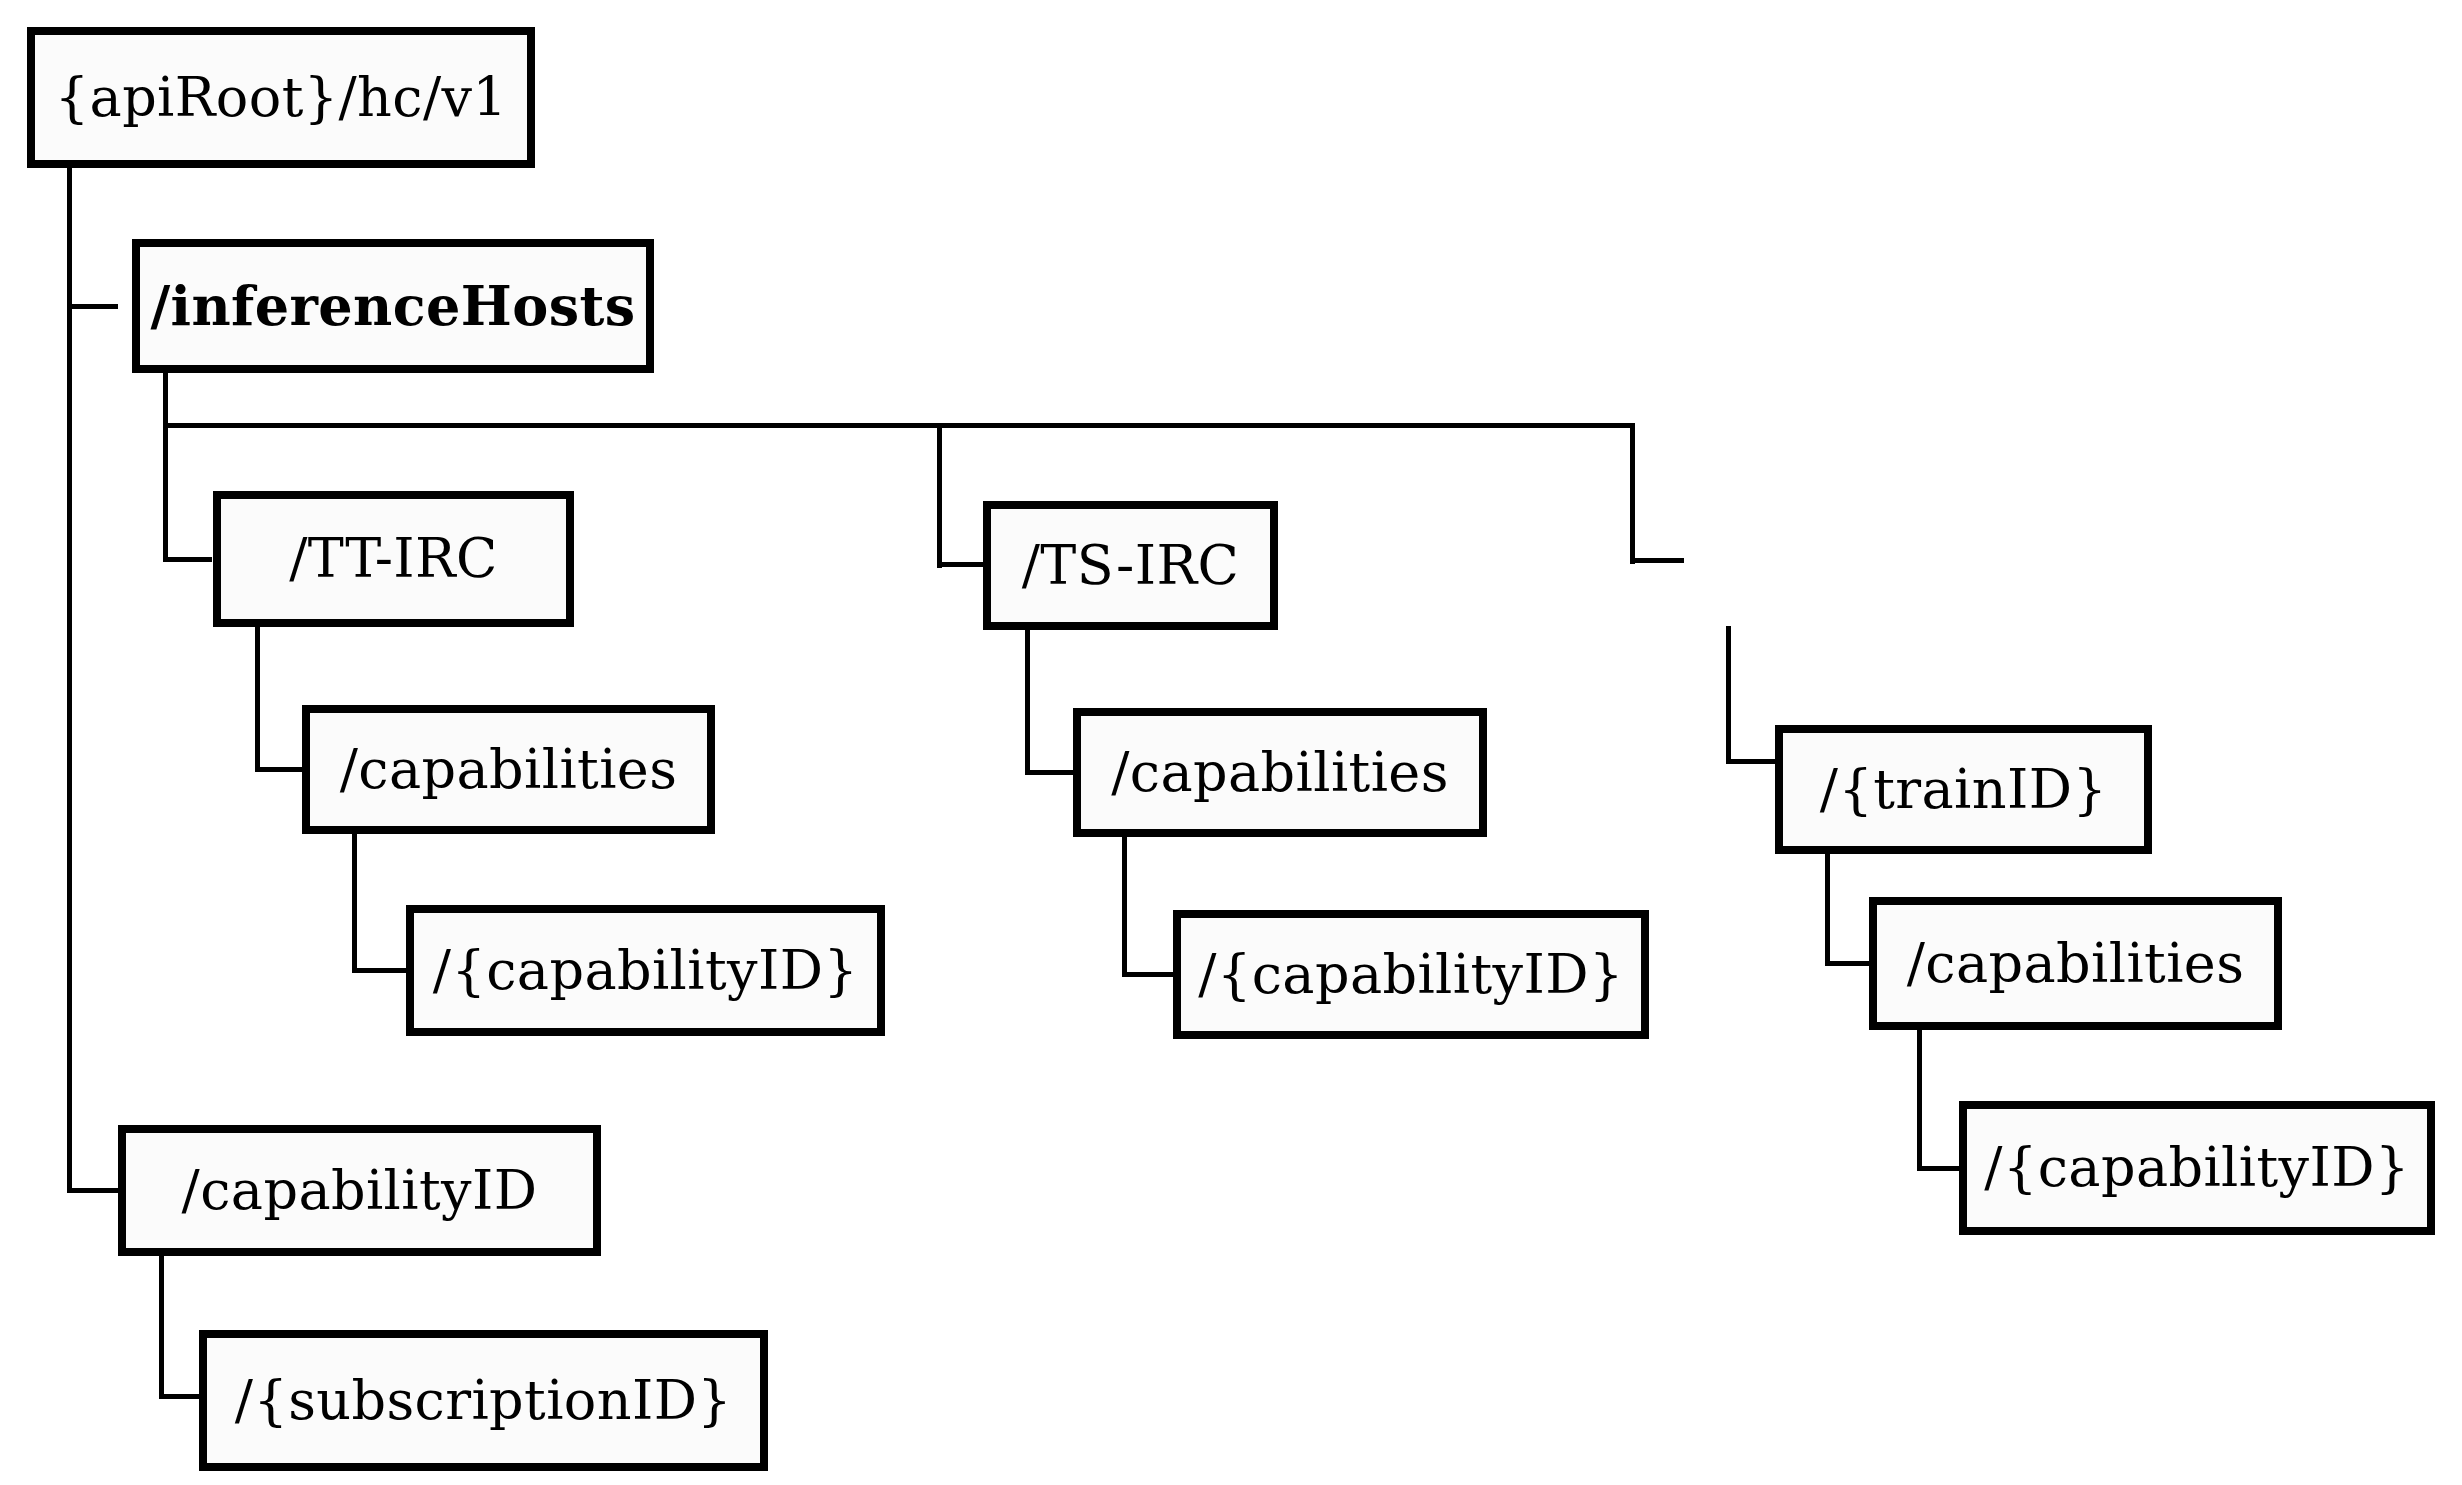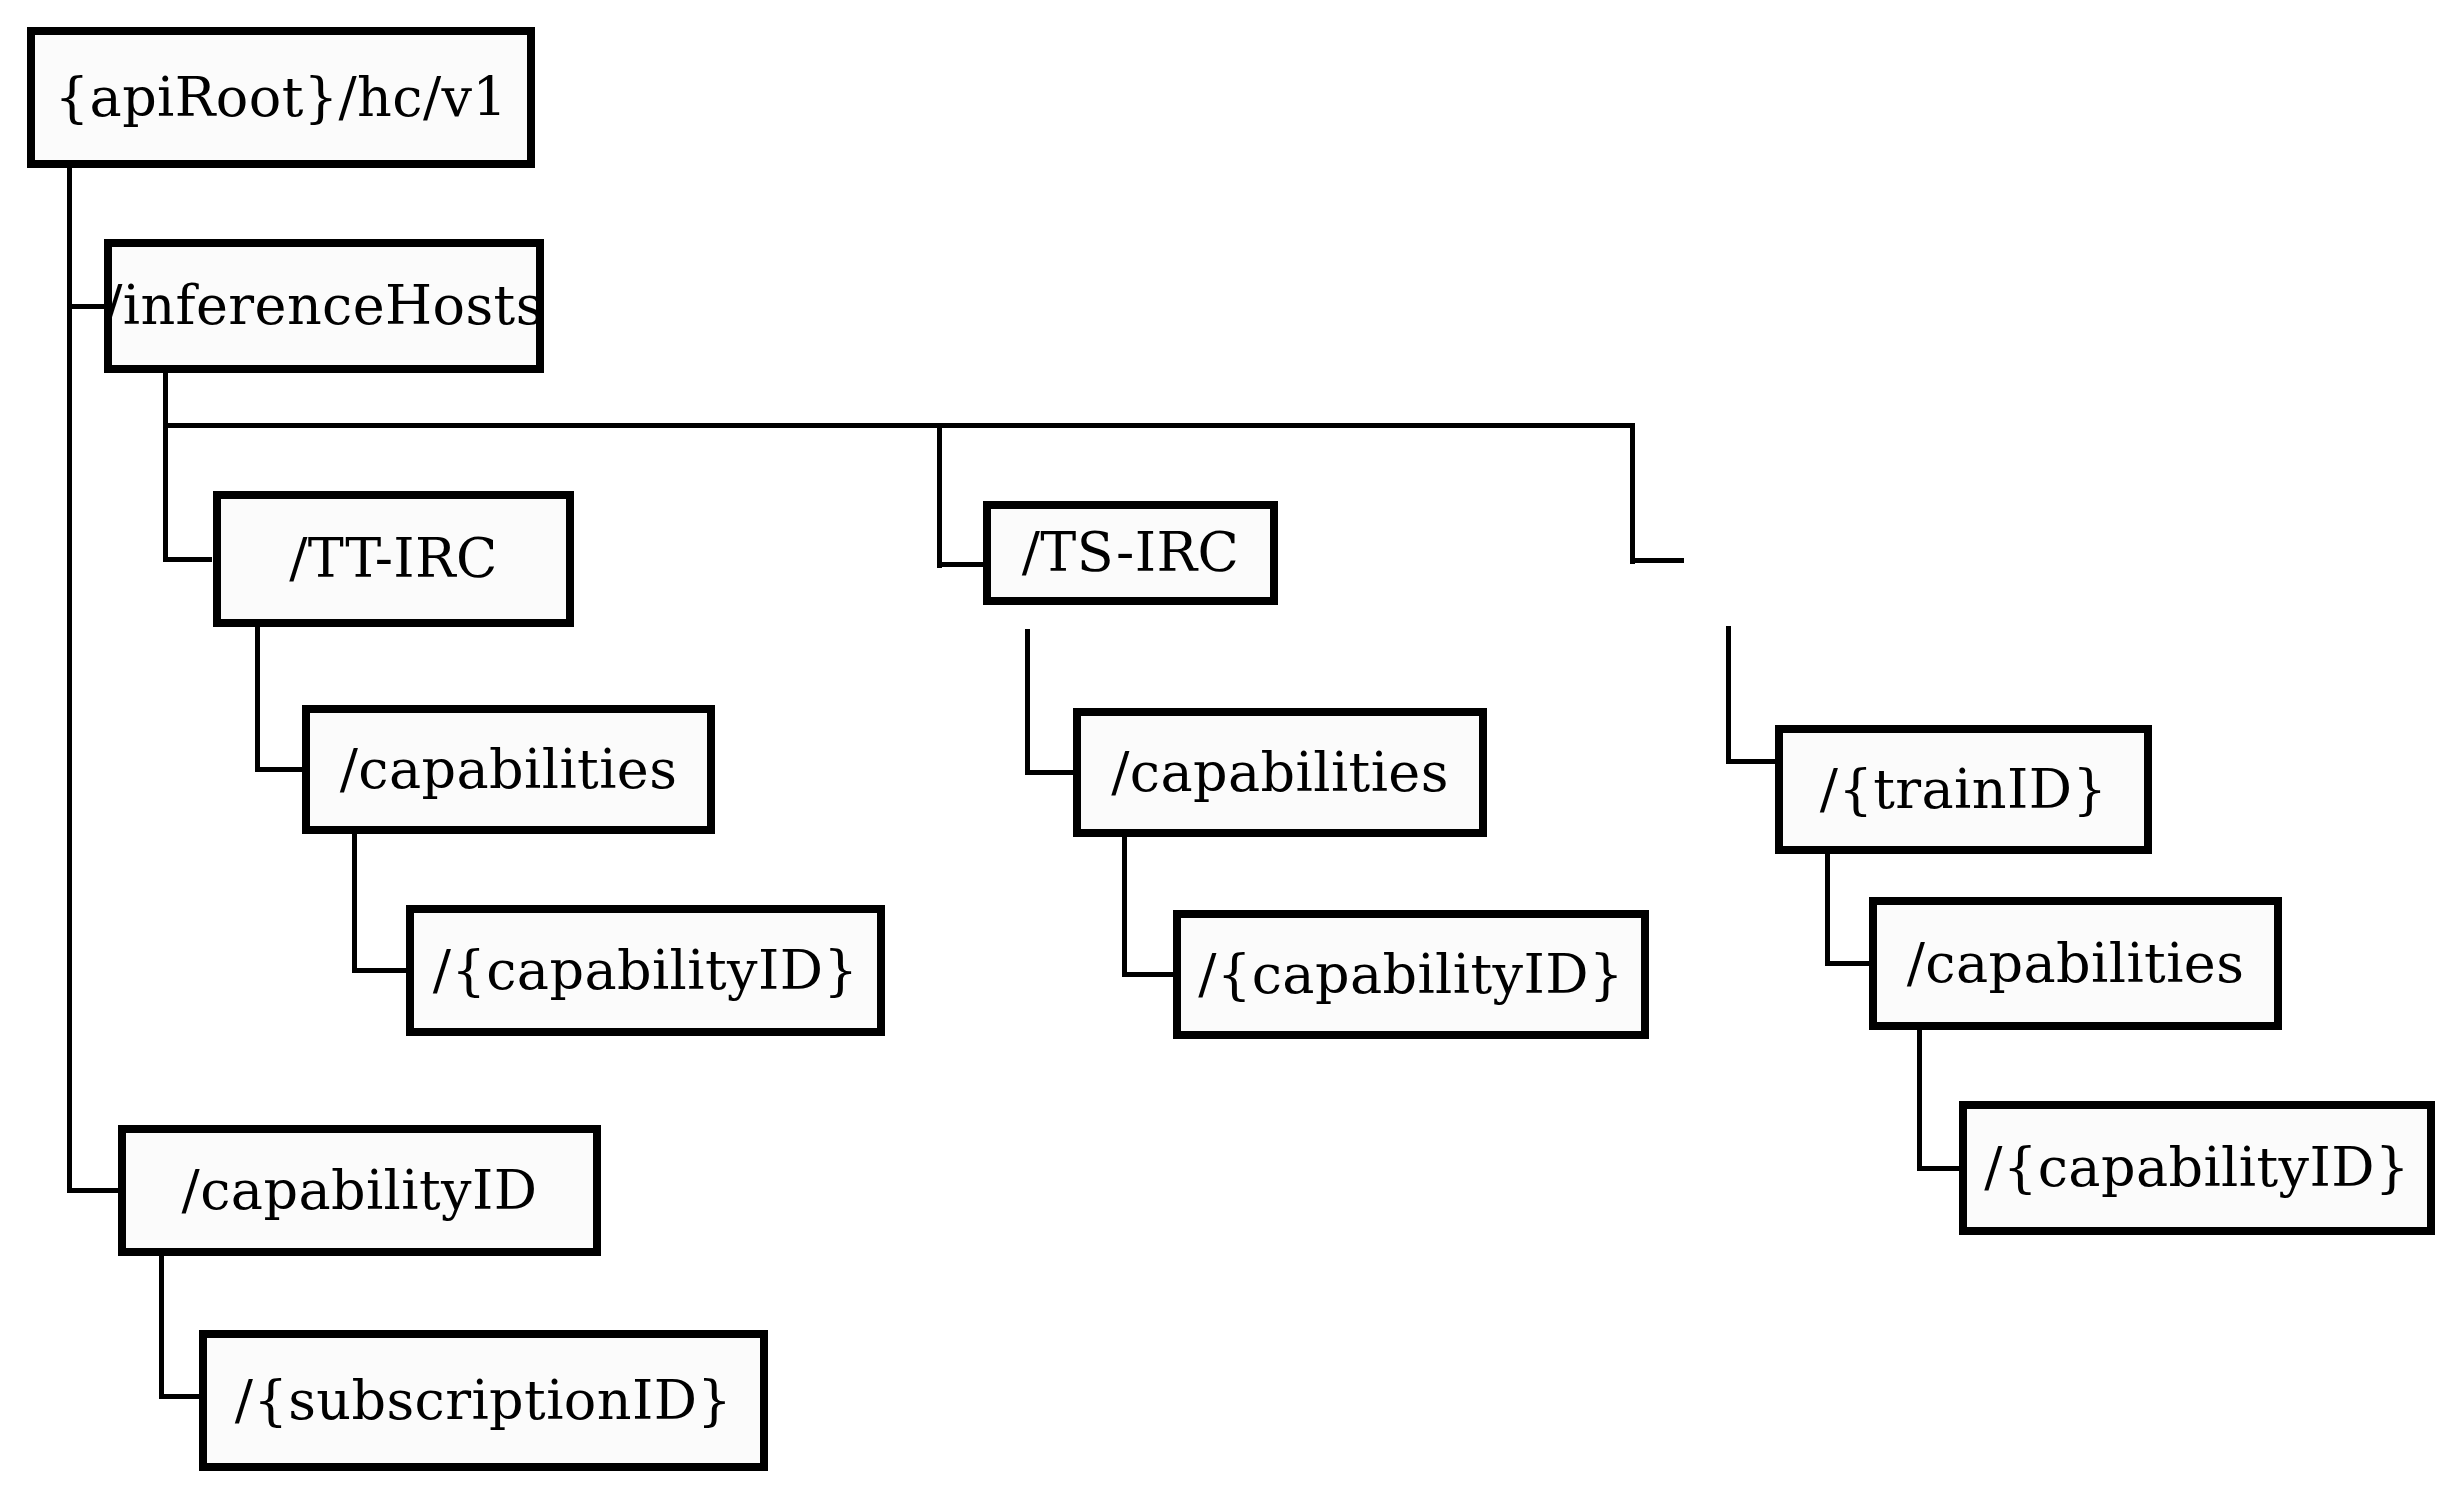--- a/index.html
+++ b/index.html
@@ -81,37 +81,37 @@
   <div class="line" style="left:1917px;top:1030px; width:5px;    height:141px;"></div>
   <div class="line" style="left:1917px;top:1166px; width:43px;   height:5px;"></div>
 
   <div class="line" style="left:159px; top:1256px; width:5px;    height:142px;"></div>
   <div class="line" style="left:159px; top:1394px; width:54px;   height:5px;"></div>
 
   <div class="node" style="left:27px;   top:27px;   width:508px; height:141px;">
     <span class="label">{apiRoot}/hc/v1</span>
   </div>
 
-  <div class="node" style="left:104px;  top:239px;  width:440px; height:134px;">
+  <div class="node" style="left:132px;  top:239px;  width:522px; height:134px;font-weight:bold;">
     <span class="label">/inferenceHosts</span>
   </div>
 
   <div class="node" style="left:213px;  top:491px;  width:361px; height:136px;">
     <span class="label">/TT-IRC</span>
   </div>
 
   <div class="node" style="left:302px;  top:705px;  width:413px; height:129px;">
     <span class="label">/capabilities</span>
   </div>
 
   <div class="node" style="left:406px;  top:905px; width:479px; height:131px;">
     <span class="label">/{capabilityID}</span>
   </div>
 
-  <div class="node" style="left:983px; top:501px;  width:295px; height:104px;">
+  <div class="node" style="left:983px; top:501px;  width:295px; height:129px;">
     <span class="label">/TS-IRC</span>
   </div>
 
   <div class="node" style="left:1073px; top:708px;  width:414px; height:129px;">
     <span class="label">/capabilities</span>
   </div>
 
   <div class="node" style="left:1173px; top:910px; width:476px; height:129px;">
     <span class="label">/{capabilityID}</span>
   </div>

